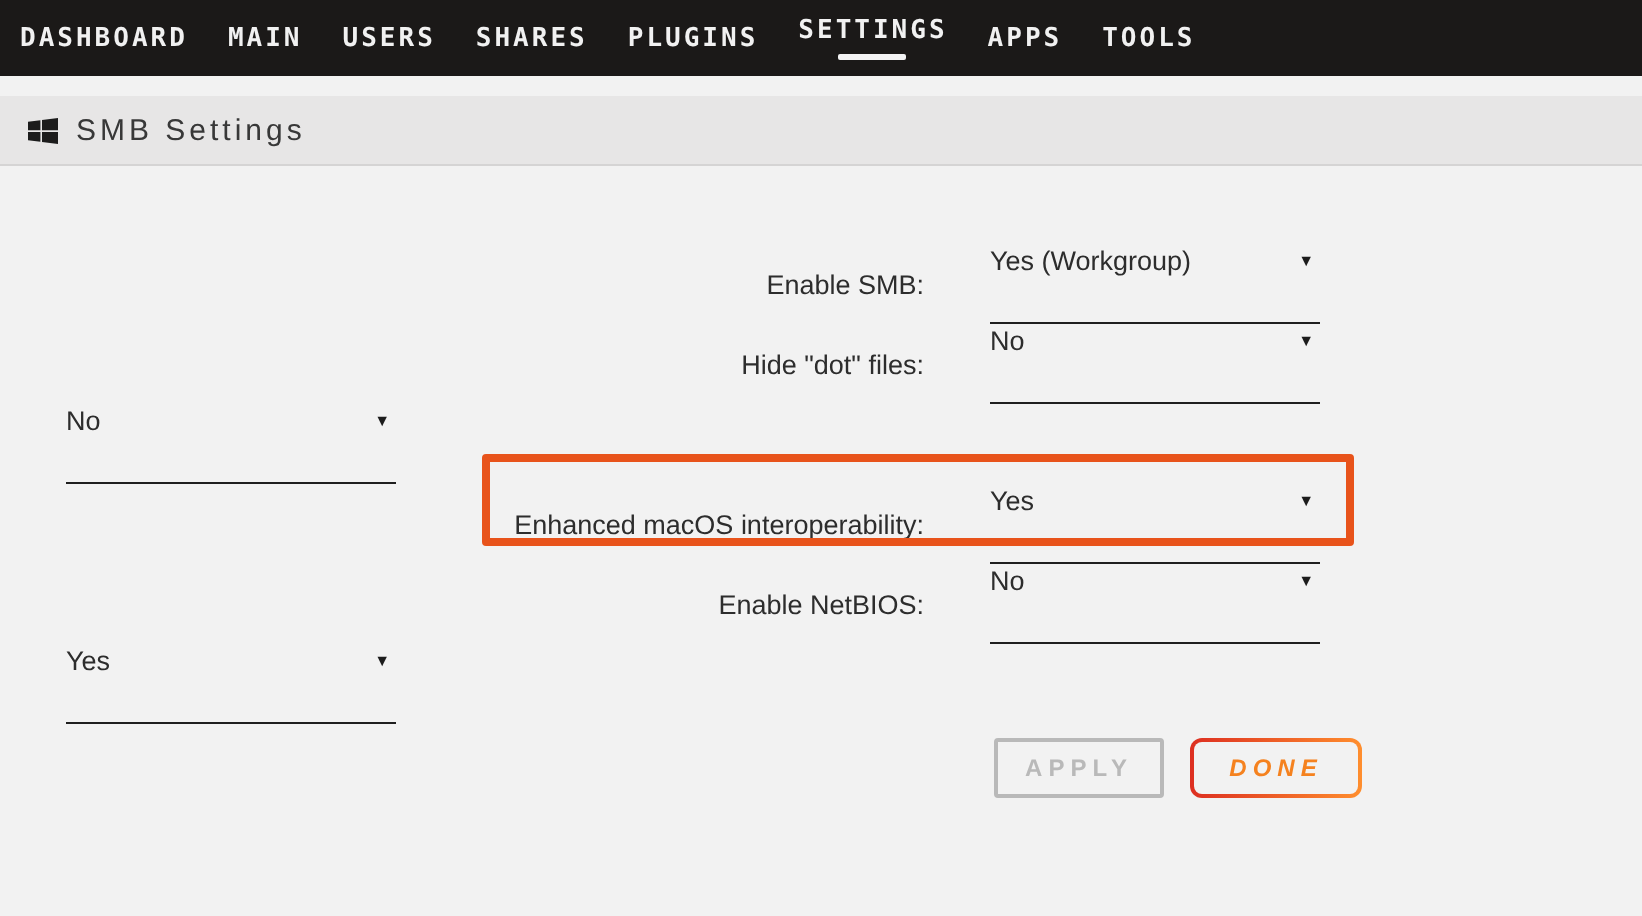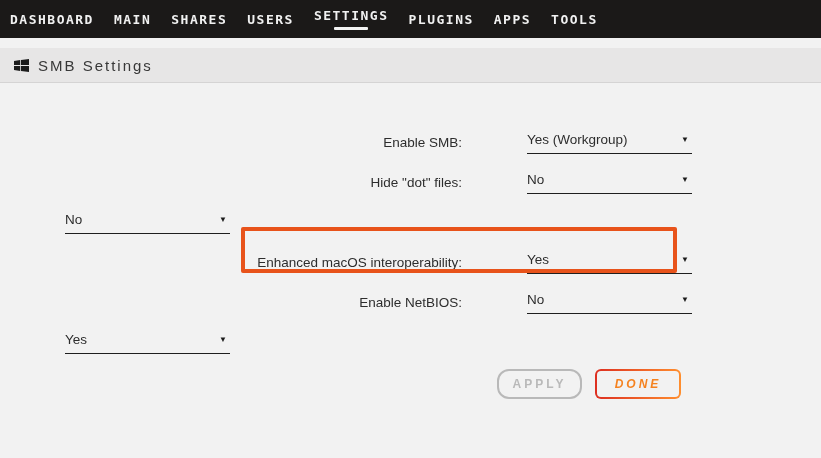--- a/index.html
+++ b/index.html
@@ -80,23 +80,22 @@
     line-height: 17px;
     color: #2d2d2d;
   }
   .control { margin-left: 33px; }
   .select-control {
     width: 165px;
     display: flex;
     justify-content: space-between;
     align-items: center;
     border-bottom: 1px solid #1f1f1f;
-    padding-bottom: 5px;
+    padding-bottom: 22px;
     cursor: pointer;
-    margin-left: 32px;
   }
   .select-value {
     font-size: 13.5px;
     line-height: 17px;
     color: #2d2d2d;
     white-space: nowrap;
   }
   .dropdown-arrow {
     font-size: 8px;
     color: #1c1c1c;
@@ -138,21 +137,21 @@
     font-family: "Liberation Sans", sans-serif;
     font-weight: bold;
     font-size: 12px;
     letter-spacing: 3px;
   }
   .apply-btn {
     width: 85px;
     height: 30px;
     background: #f2f2f2;
     border: 2px solid #b9b9b9;
-    border-radius: 12px;
+    border-radius: 2px;
     color: #b9b9b9;
     cursor: default;
   }
   .done-btn-wrap {
     width: 86px;
     height: 30px;
     padding: 2px;
     border-radius: 6px;
     background: linear-gradient(90deg, #dd2f21, #ff8e2e);
     cursor: pointer;
@@ -177,37 +176,37 @@
     <span>DASHBOARD</span>
 
   </div>
 
   <div class="nav-item">
     <span>MAIN</span>
 
   </div>
 
   <div class="nav-item">
+    <span>USERS</span>
+
+  </div>
+
+  <div class="nav-item">
     <span>SHARES</span>
 
   </div>
 
   <div class="nav-item">
-    <span>USERS</span>
+    <span>PLUGINS</span>
 
   </div>
 
   <div class="nav-item active">
     <span>SETTINGS</span>
     <div class="active-underline"></div>
-  </div>
-
-  <div class="nav-item">
-    <span>PLUGINS</span>
-
   </div>
 
   <div class="nav-item">
     <span>APPS</span>
 
   </div>
 
   <div class="nav-item">
     <span>TOOLS</span>
 

